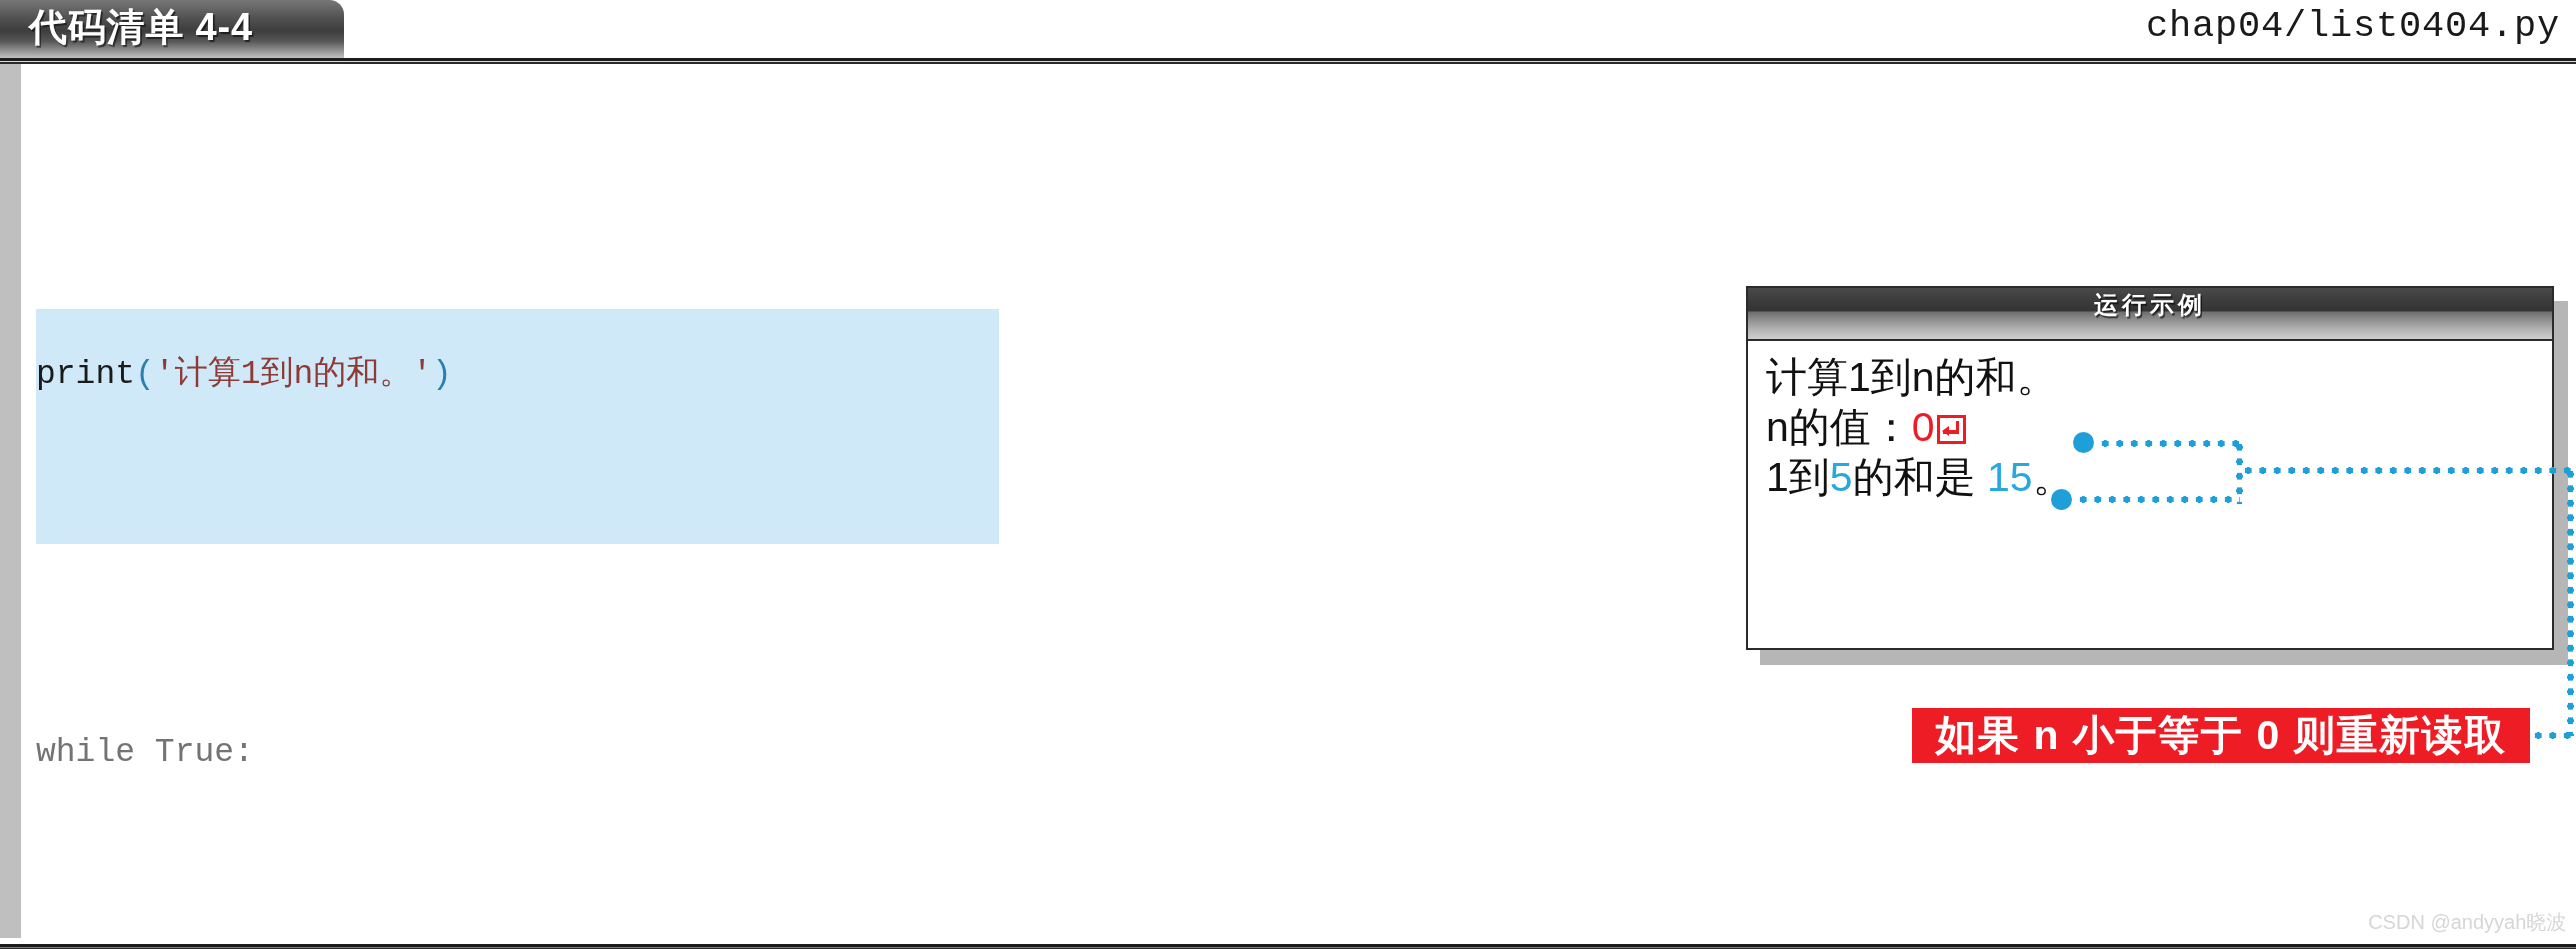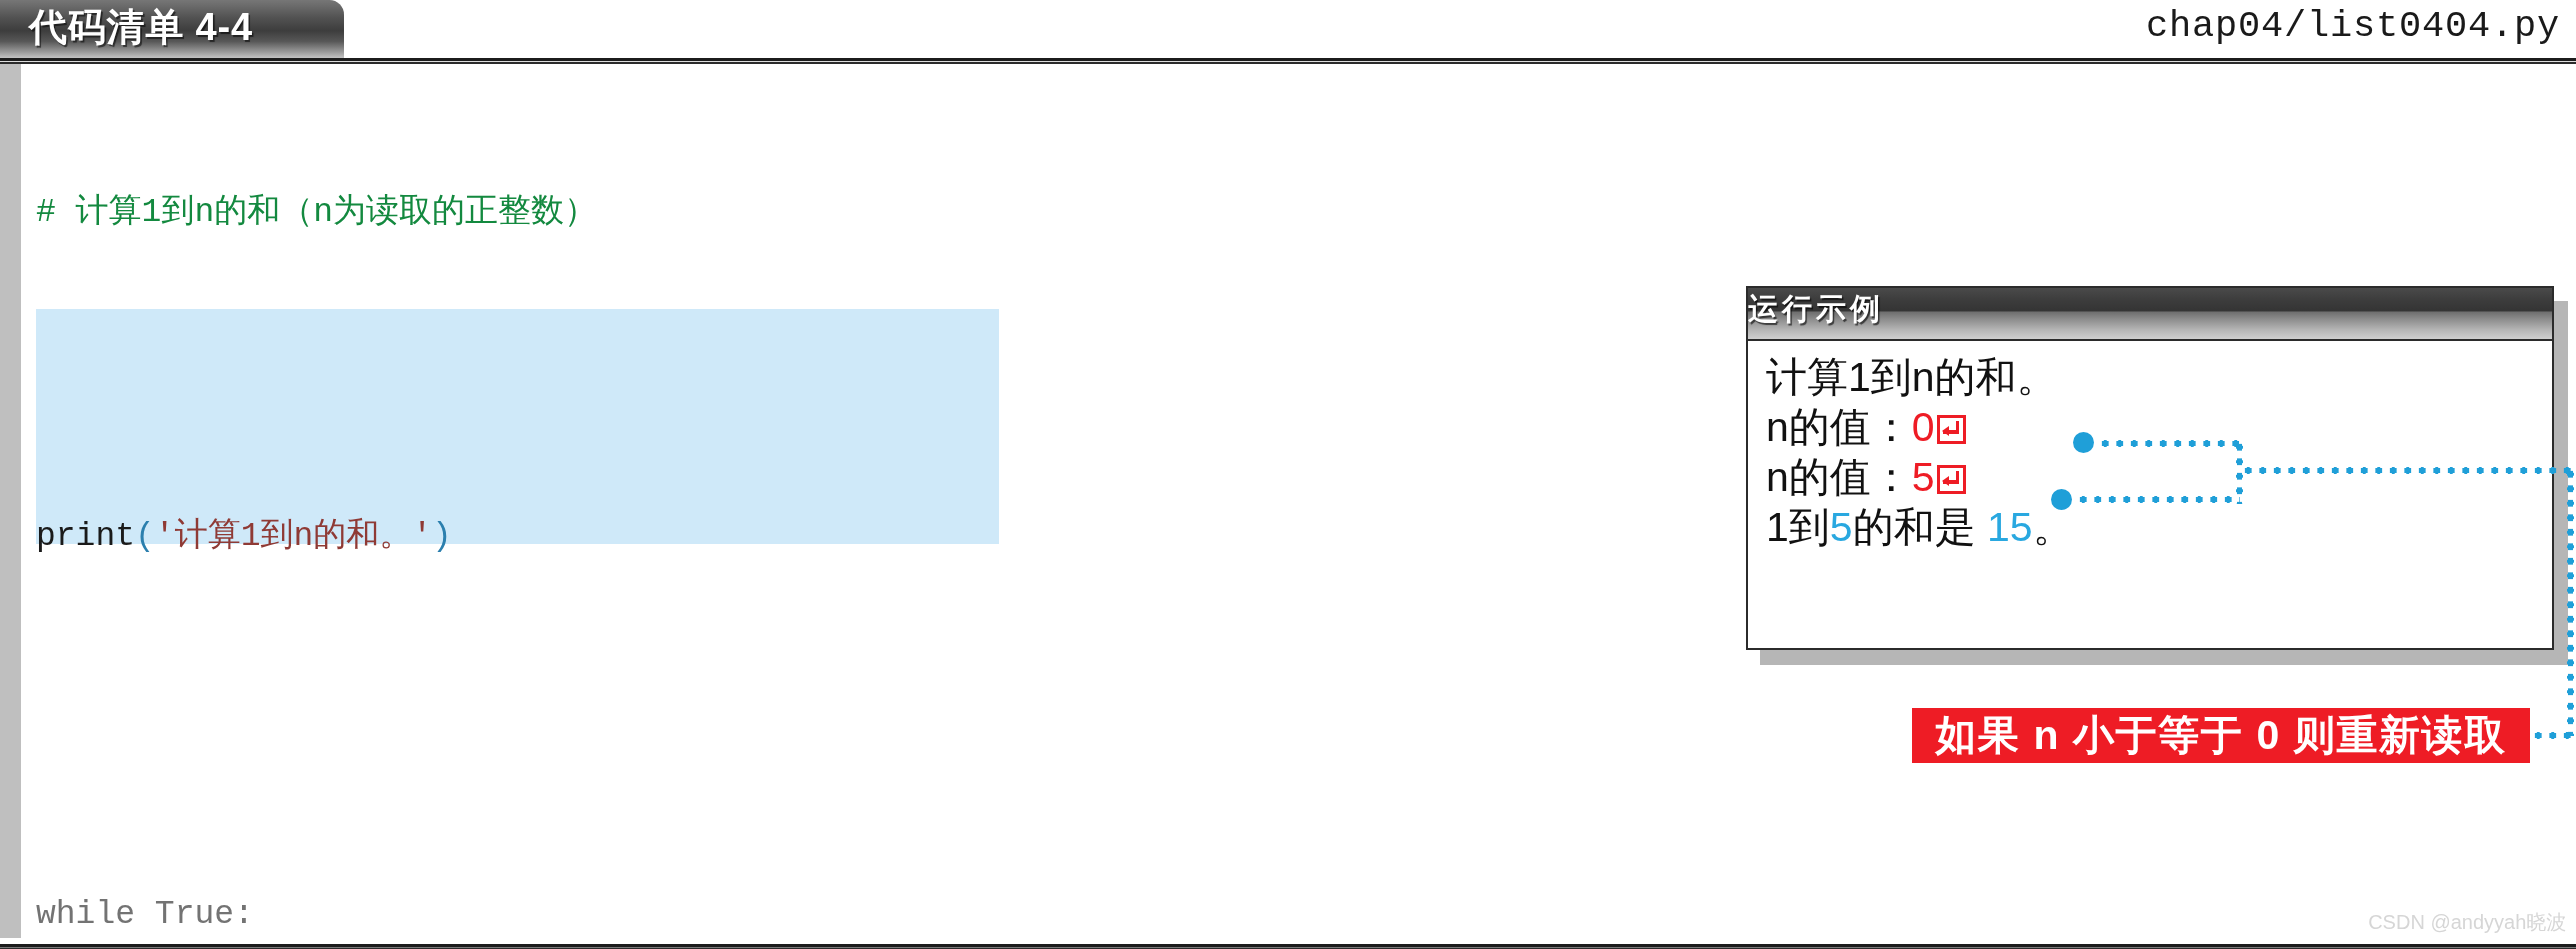--- a/index.html
+++ b/index.html
@@ -78,23 +78,23 @@
     background:#ffffff;border:2.4px solid #2b2b2b;box-sizing:border-box;
   }
   .panel-head{
     position:relative;height:51px;
     background:linear-gradient(to bottom,
       #4a4a4a 0%, #3d3d3d 22%, #343434 45%,
       #6e6e6e 47%, #8e8e8e 62%, #b5b5b5 82%, #cfcfcf 100%);
     border-bottom:2.4px solid #2b2b2b;
   }
   .panel-head-title{
-    position:absolute;left:0;right:0;top:0.8px;text-align:left;
-    font-family:"Liberation Sans",sans-serif;
-    font-size:30px;font-weight:700;color:#ffffff;letter-spacing:4px;
+    position:absolute;left:0;right:0;top:0.8px;text-align:center;
+    font-family:"Liberation Sans",sans-serif;
+    font-size:24px;font-weight:700;color:#ffffff;letter-spacing:4px;
     text-shadow:1.6px 1.6px 0.8px rgba(0,0,0,.6);
   }
   .panel-body{
     position:relative;padding:11.3px 0 0 18px;
     font-family:"Liberation Sans",sans-serif;
     font-size:41px;line-height:50px;color:#111;
   }
   .panel-body .oline{white-space:nowrap;height:50px;}
   .val-red{color:#ee1c25;font-weight:400;}
   .val-blue{color:#29a8e0;}
@@ -162,21 +162,20 @@
   </div>
   <div class="header-rule"></div>
   <div class="filename">chap04/list0404.py</div>
 
   <div class="left-rail"></div>
   <div class="bottom-rule"></div>
 
   <div class="hl-band"></div>
 
   <div class="code">
-    <div class="ln"><span class="cmt"># 计算1到n的和（n为读取的正整数）</span></div>
     <div class="blank"></div>
     <div class="ln"><span>print</span><span class="paren">(</span><span class="str">'计算1到n的和。'</span><span class="paren">)</span></div>
     <div class="blank"></div>
 
     <div class="ln"><span class="kw">while</span> <span class="kw">True</span><span class="kw">:</span></div>
     
     
     
     
 
@@ -197,23 +196,20 @@
 
       <div class="oline">
         <span>计算1到n的和。</span>
       </div>
 
 
       <div class="oline">
         <span>n的值：</span><span class="val-red">0</span><span class="enter-key"><i class="enter-arrow"></i></span>
       </div>
 
-      <div class="oline">
-        <span>n的值：</span><span class="val-red">5</span><span class="enter-key"><i class="enter-arrow"></i></span>
-      </div>
 
       <div class="oline">
         <span>1到</span><span class="val-blue">5</span><span>的和是 </span><span class="val-blue">15</span><span>。</span>
       </div>
 
     </div>
   </div>
 
   <div class="bullet" style="left:2073px;top:432px;"></div>
   <div class="dot-h" style="left:2098px;top:440px;width:141px;"></div>

